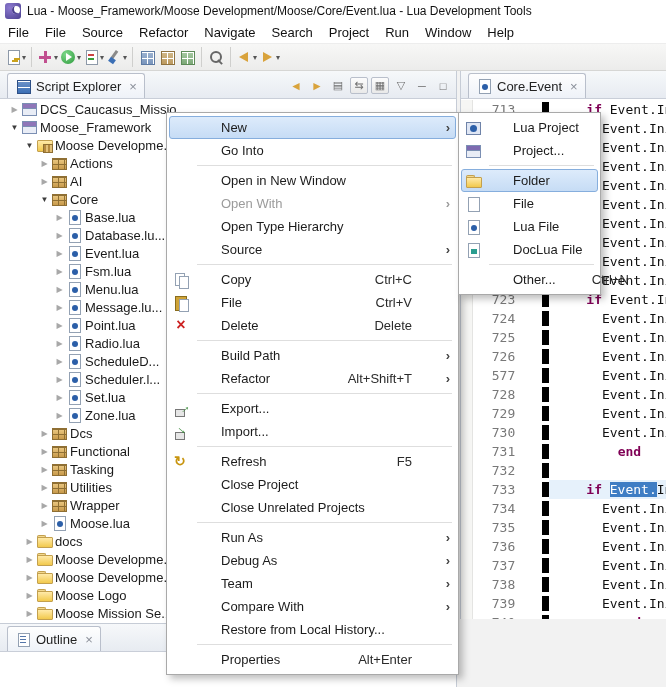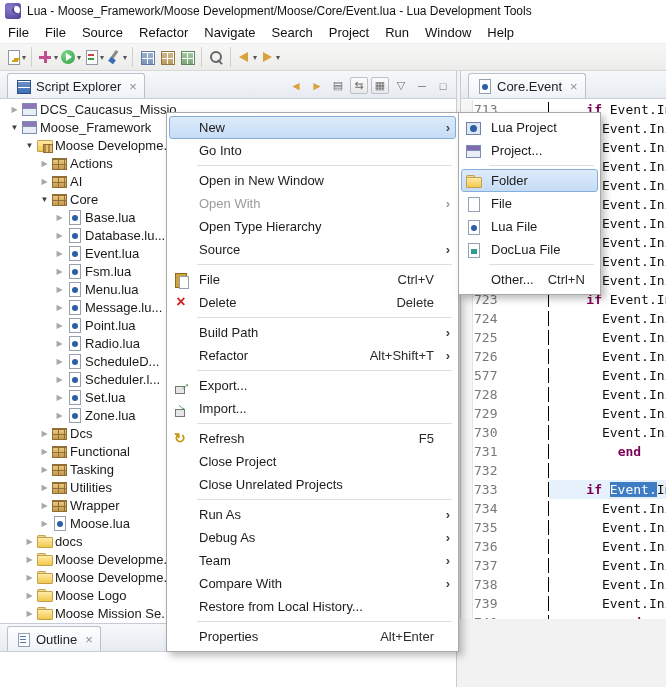--- a/index.html
+++ b/index.html
@@ -132,33 +132,33 @@
   .ic-outline::before{content:"";position:absolute;left:3px;top:2px;width:10px;height:12px;background:#fff;border:1px solid #93a1b3;}
   .ic-outline::after{content:"";position:absolute;left:5px;top:5px;width:6px;height:1px;background:#5577aa;
     box-shadow:0 3px 0 #5577aa,0 6px 0 #5577aa;}
 
   
   #editor-body{position:absolute;left:0;top:29px;right:0;bottom:0;background:#fff;overflow:hidden;}
   .ruler{position:absolute;left:0;top:0;width:12px;bottom:0;background:#f6f6f4;border-right:1px solid #e4e4e2;}
   #code-lines{position:absolute;left:13px;top:0;right:0;bottom:0;
     font-family:"DejaVu Sans Mono",monospace;font-size:13px;}
   .cl{height:19px;display:flex;align-items:center;}
-  .ln{width:75px;flex:none;text-align:left;padding-right:9px;color:var(--line-number);
-    border-right:1px solid #000000;}
+  .ln{width:75px;flex:none;text-align:center;padding-right:9px;color:var(--line-number);
+    border-right:7px solid #000000;}
   .ct{flex:1;white-space:pre;overflow:hidden;color:#111;padding-left:6px;height:19px;line-height:19px;}
   .cl.current .ct{background:var(--current-line);}
   .k{color:var(--keyword);font-weight:bold;}
   .s{background:var(--selection-bg);color:var(--selection-fg);}
 
   
   .popup{position:absolute;background:#fff;border:1px solid #a9a9a9;
     box-shadow:4px 4px 7px rgba(0,0,0,.25);padding:3px 2px;font-size:13px;color:#1c1c1c;}
   #context-menu{left:166px;top:112px;width:293px;z-index:50;}
   #new-submenu{left:458px;top:112px;width:143px;z-index:60;}
-  .mitem{height:23px;display:flex;align-items:center;padding:0 3px;border:1px solid transparent;border-radius:3px;}
+  .mitem{height:23px;display:flex;align-items:center;padding:0 3px;border:1px solid transparent;border-radius:3px;gap:22px;}
   .mitem.hl{background:linear-gradient(var(--menu-highlight-from),var(--menu-highlight-to));
     border-color:var(--menu-highlight-border);}
   .mitem.dis{color:#9b9b9b;}
   .mic{width:22px;flex:none;display:flex;justify-content:center;}
   .mlabel{padding-left:4px;white-space:nowrap;}
   .maccel{margin-left:auto;padding:0 8px 0 14px;color:#2b2b2b;white-space:nowrap;}
   .mitem.dis .maccel{color:#9b9b9b;}
   .marrow{width:10px;flex:none;text-align:right;font-weight:bold;color:#444;padding-right:2px;}
   .mitem.dis .marrow{color:#9b9b9b;}
   .msep{height:1px;background:#dedede;margin:3px 4px 3px 28px;}
@@ -579,20 +579,26 @@
       <span class="marrow"></span>
     </div>
     <div class="mitem">
       <span class="mic"></span>
       <span class="mlabel">Source</span>
       <span class="maccel"></span>
       <span class="marrow">›</span>
     </div>
     <div class="msep"></div>
     <div class="mitem">
+      <span class="mic ic ic-copy"></span>
+      <span class="mlabel">Copy</span>
+      <span class="maccel">Ctrl+C</span>
+      <span class="marrow"></span>
+    </div>
+    <div class="mitem">
       <span class="mic ic ic-paste"></span>
       <span class="mlabel">File</span>
       <span class="maccel">Ctrl+V</span>
       <span class="marrow"></span>
     </div>
     <div class="mitem">
       <span class="mic ic ic-delete"></span>
       <span class="mlabel">Delete</span>
       <span class="maccel">Delete</span>
       <span class="marrow"></span>

